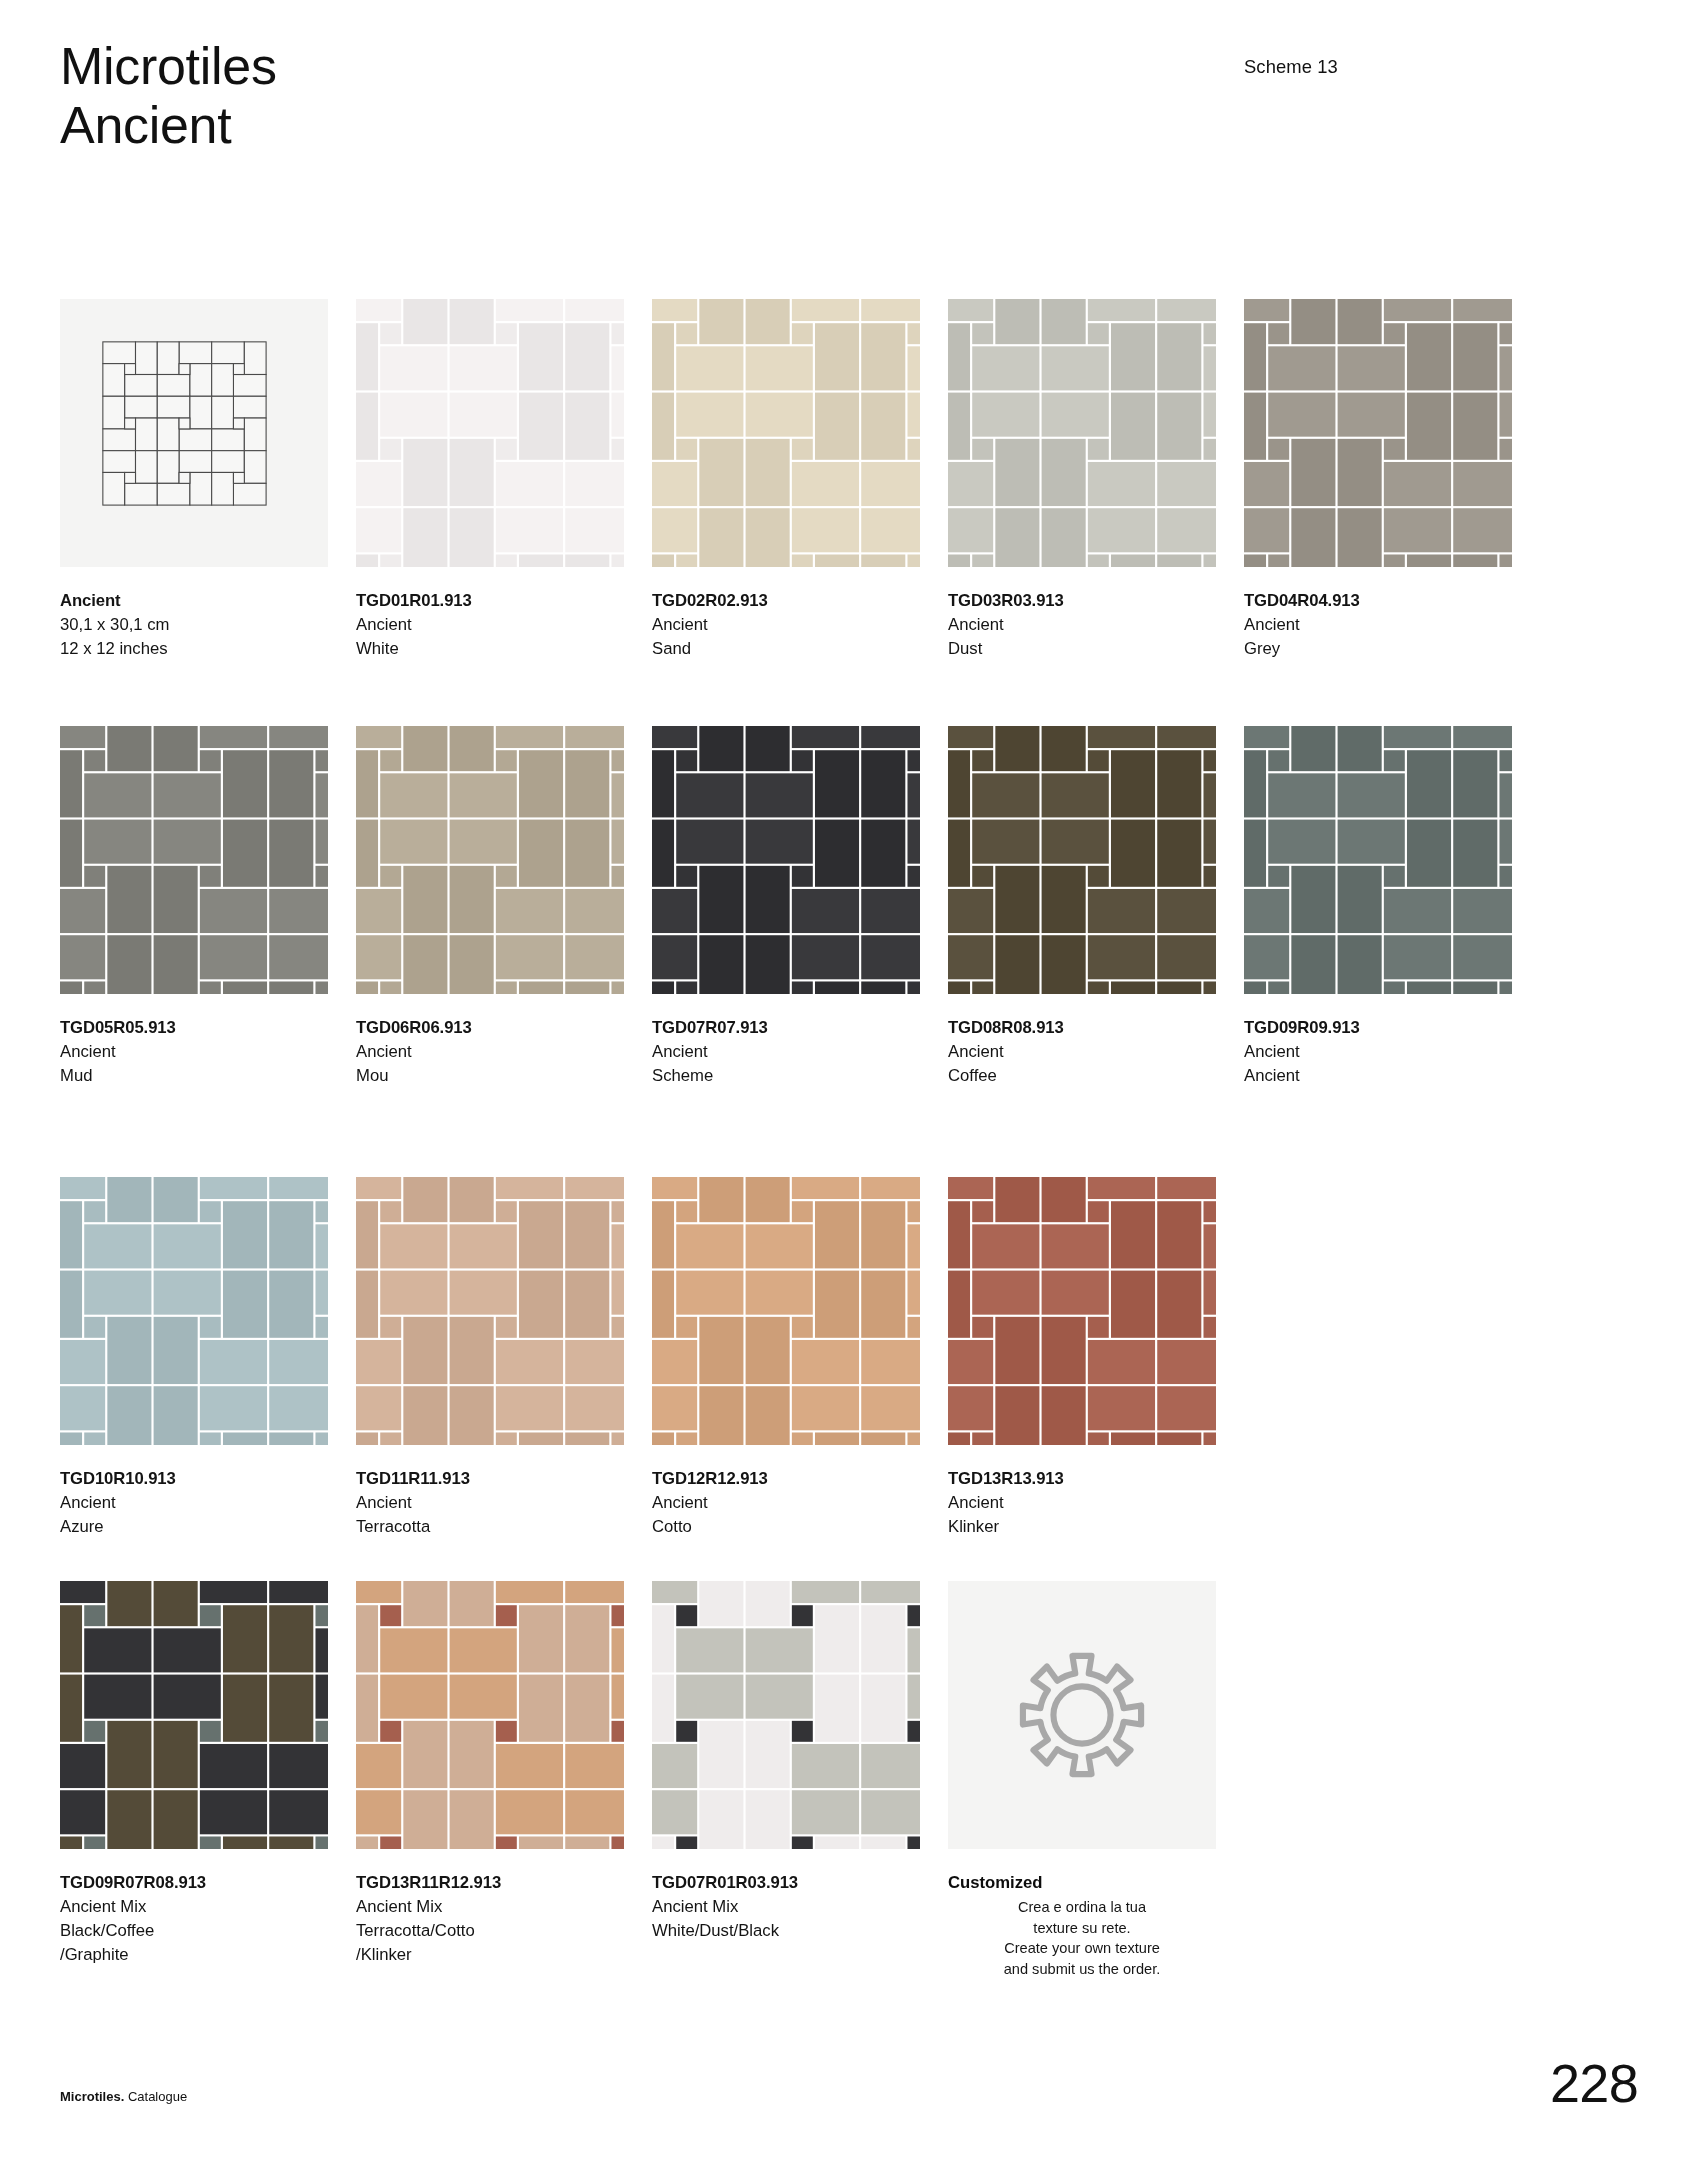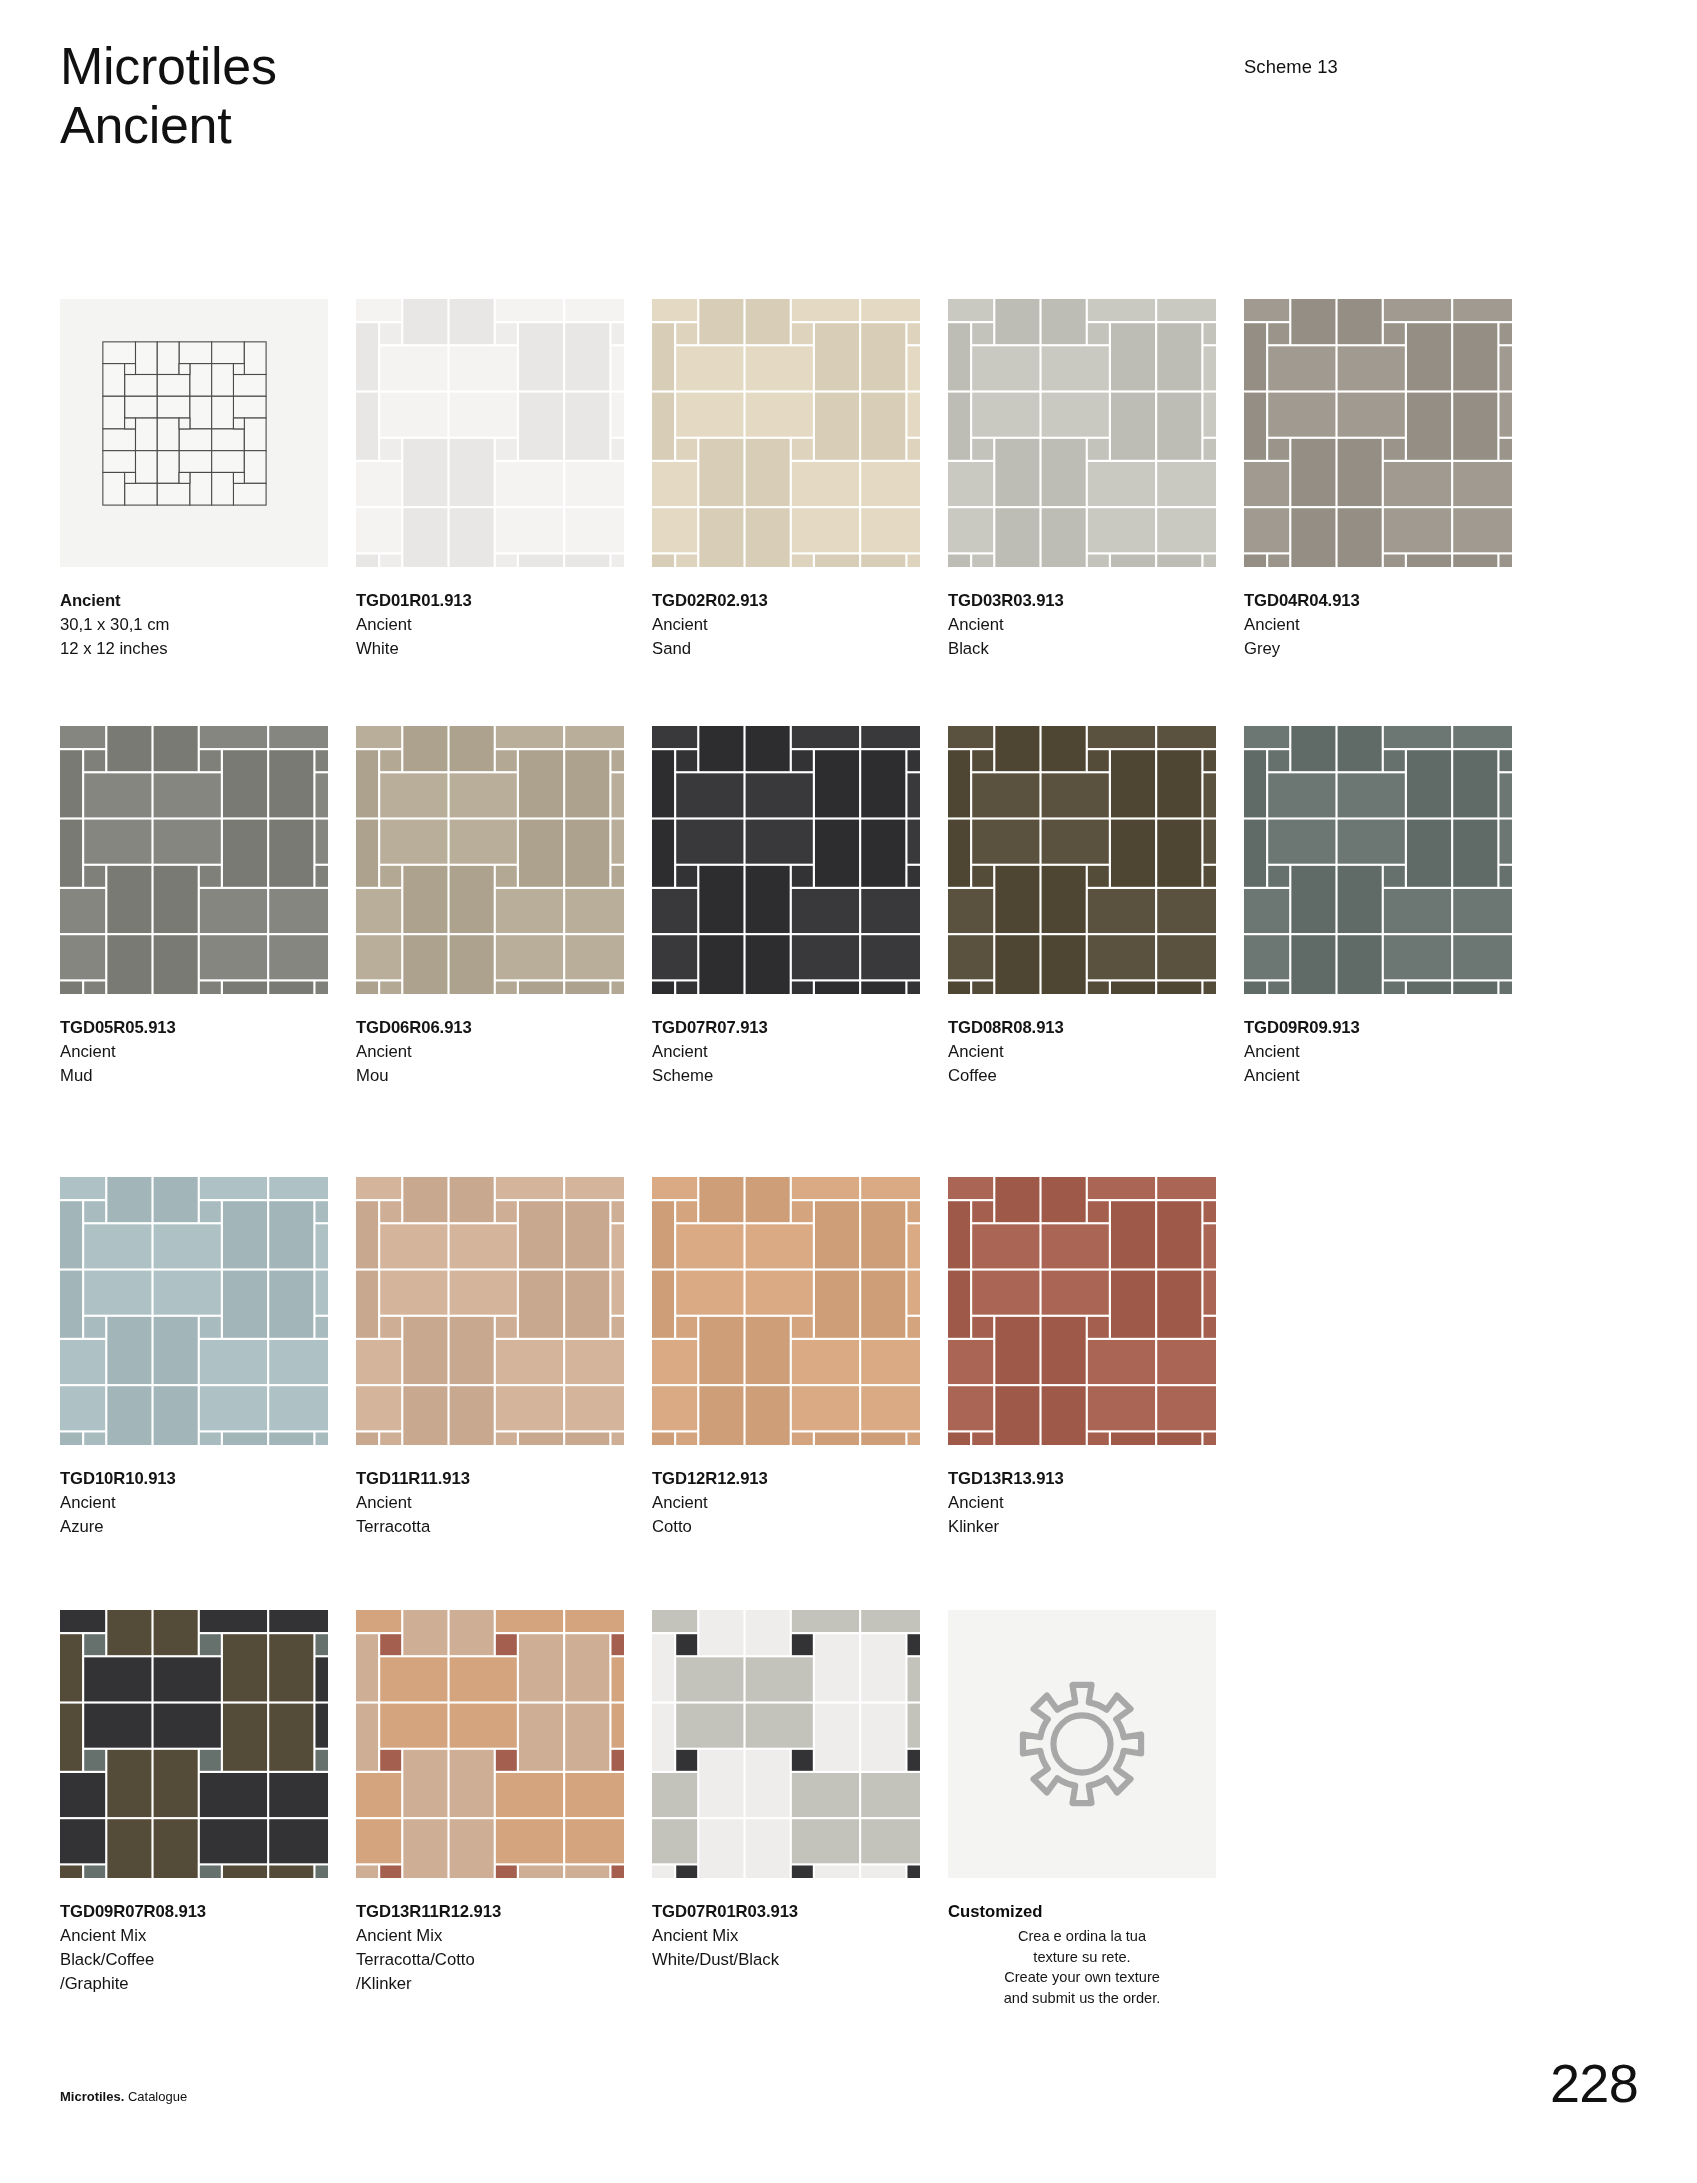--- a/index.html
+++ b/index.html
@@ -60,21 +60,21 @@
     width: 1577px;
   }
   .row {
     display: flex;
     gap: 0px;
     margin-bottom: 0px;
   }
   .row-1 { position: absolute; top: 0px;    left: 0; }
   .row-2 { position: absolute; top: 427px;  left: 0; }
   .row-3 { position: absolute; top: 878px; left: 0; }
-  .row-4 { position: absolute; top: 1311px; left: 0; }
+  .row-4 { position: absolute; top: 1282px; left: 0; }
 
   .cell {
     width: 268px;
     margin-right: 28px;
   }
   .cell:last-child { margin-right: 12px; }
 
   .swatch {
     width: 268px;
     height: 268px;
@@ -481,21 +481,21 @@
               <rect x="477.6" y="477.6" width="98.8" height="64.8" fill="#c9c9c1"></rect>
               <rect x="579.6" y="477.6" width="64.8" height="98.8" fill="#bdbdb5"></rect>
               <rect x="545.6" y="579.6" width="98.8" height="64.8" fill="#c9c9c1"></rect>
               <rect x="477.6" y="545.6" width="64.8" height="98.8" fill="#bdbdb5"></rect>
               <rect x="545.6" y="545.6" width="30.8" height="30.8" fill="#c3c3bb"></rect>
             </svg>
           </div>
           <div class="caption">
             <span class="code">TGD03R03.913</span>
             <span class="ln">Ancient</span>
-            <span class="ln">Black</span>
+            <span class="ln">Dust</span>
           </div>
         </div>
         <div class="cell">
           <div class="swatch">
             <svg width="268" height="268" viewBox="0 0 394 394" xmlns="http://www.w3.org/2000/svg">
               <rect width="394" height="394" fill="#ffffff"></rect>
               <rect x="-32.4" y="-32.4" width="98.8" height="64.8" fill="#a09a90"></rect>
               <rect x="69.6" y="-32.4" width="64.8" height="98.8" fill="#948e84"></rect>
               <rect x="35.6" y="69.6" width="98.8" height="64.8" fill="#a09a90"></rect>
               <rect x="-32.4" y="35.6" width="64.8" height="98.8" fill="#948e84"></rect>

